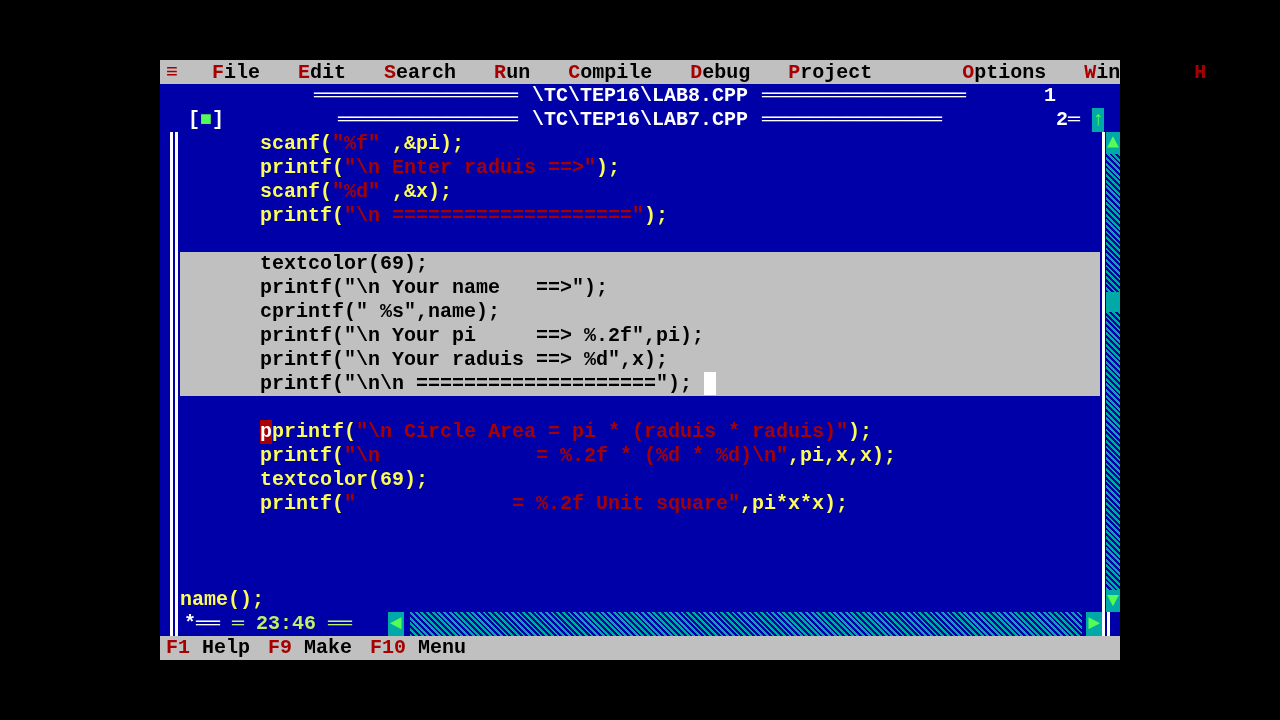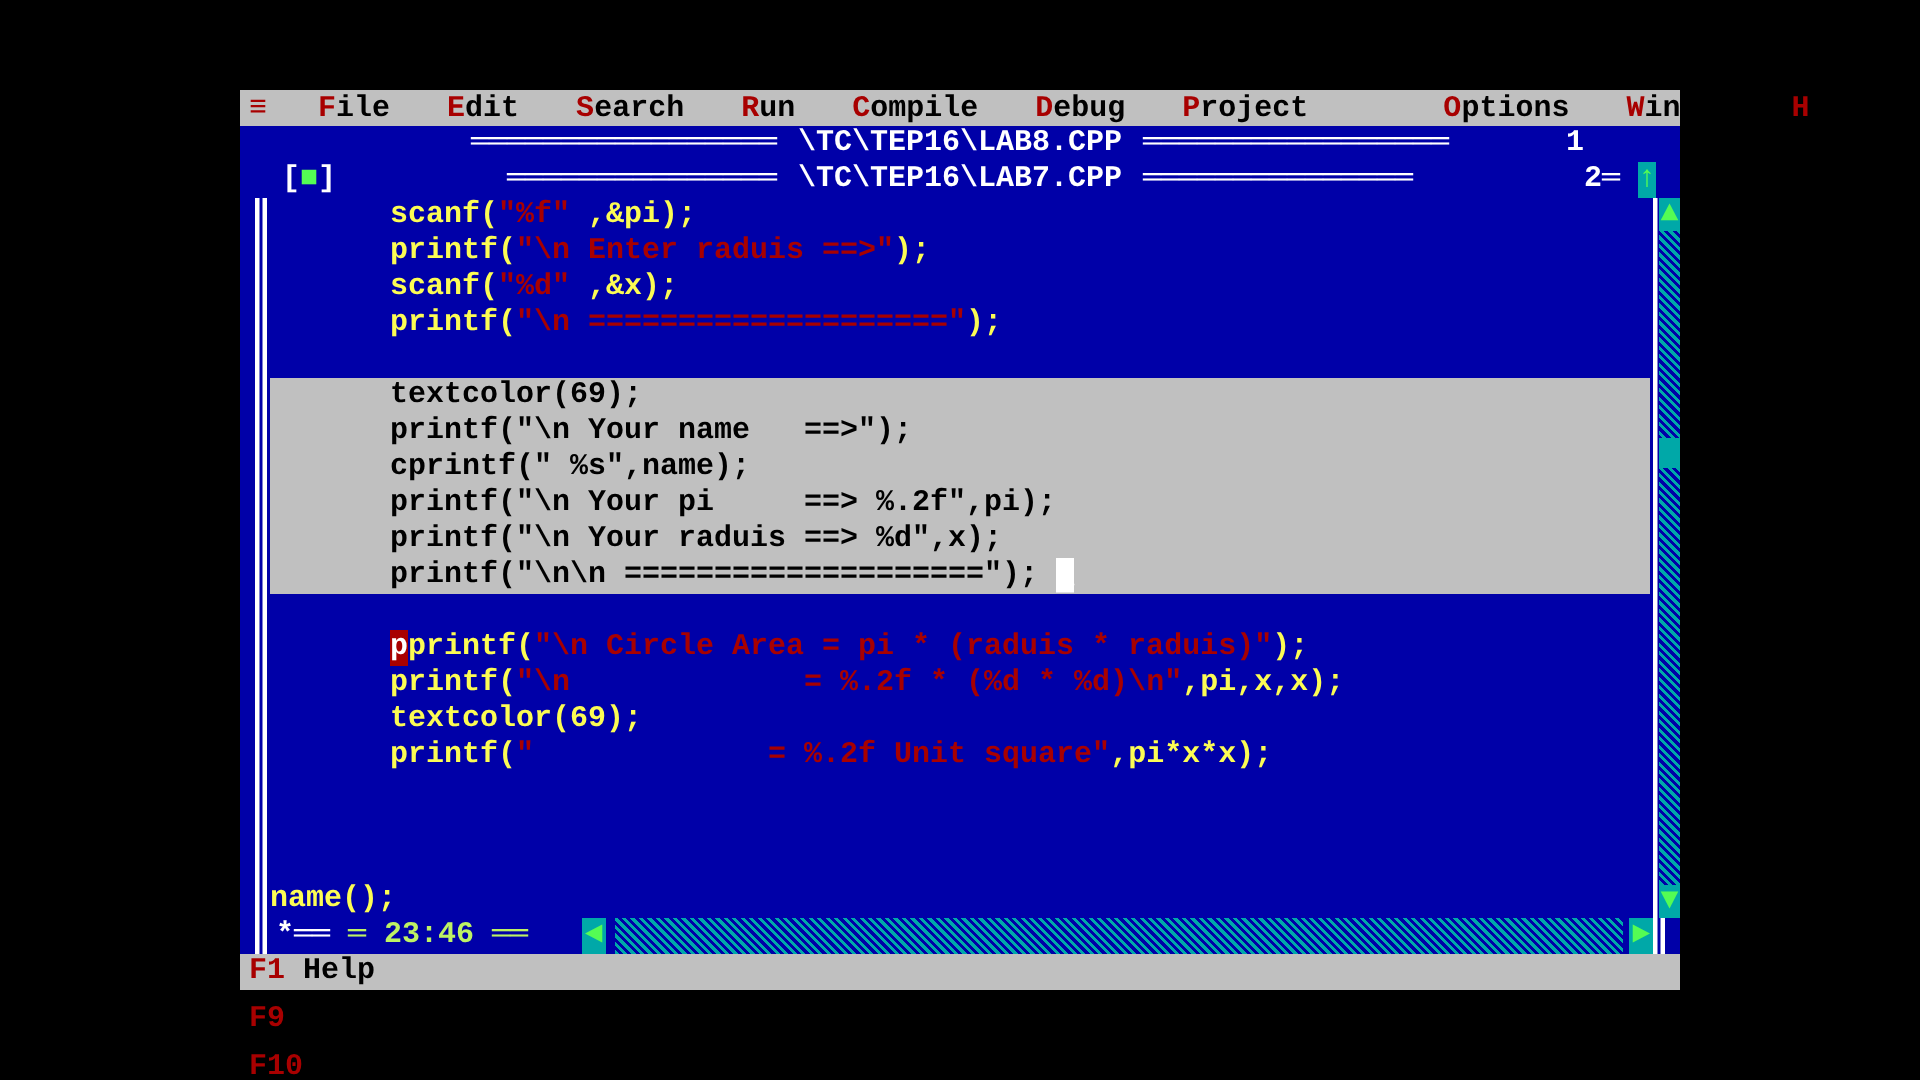--- a/index.html
+++ b/index.html
@@ -106,22 +106,21 @@
   }
   .vscroll .arrow { background:#00a8a8; color:#54fc54; text-align:center; line-height:22px; height:22px;}
   .vscroll .thumb { position:absolute; top:160px; width:14px; height:20px; background:#00a8a8;}
   .statusbar {
     background: #c0c0c0;
     color: #000;
     height: 24px;
     line-height: 24px;
     padding: 0 6px;
     display:flex;
-    gap: 8px;
-    flex-direction: column;
+    gap: 18px;
   }
   .statusbar .key { color: #a80000; }
 </style>
 </head>
 <body>
 
 <div class="ide">
 
   <div class="menubar">
     <span class="burger">≡</span>

